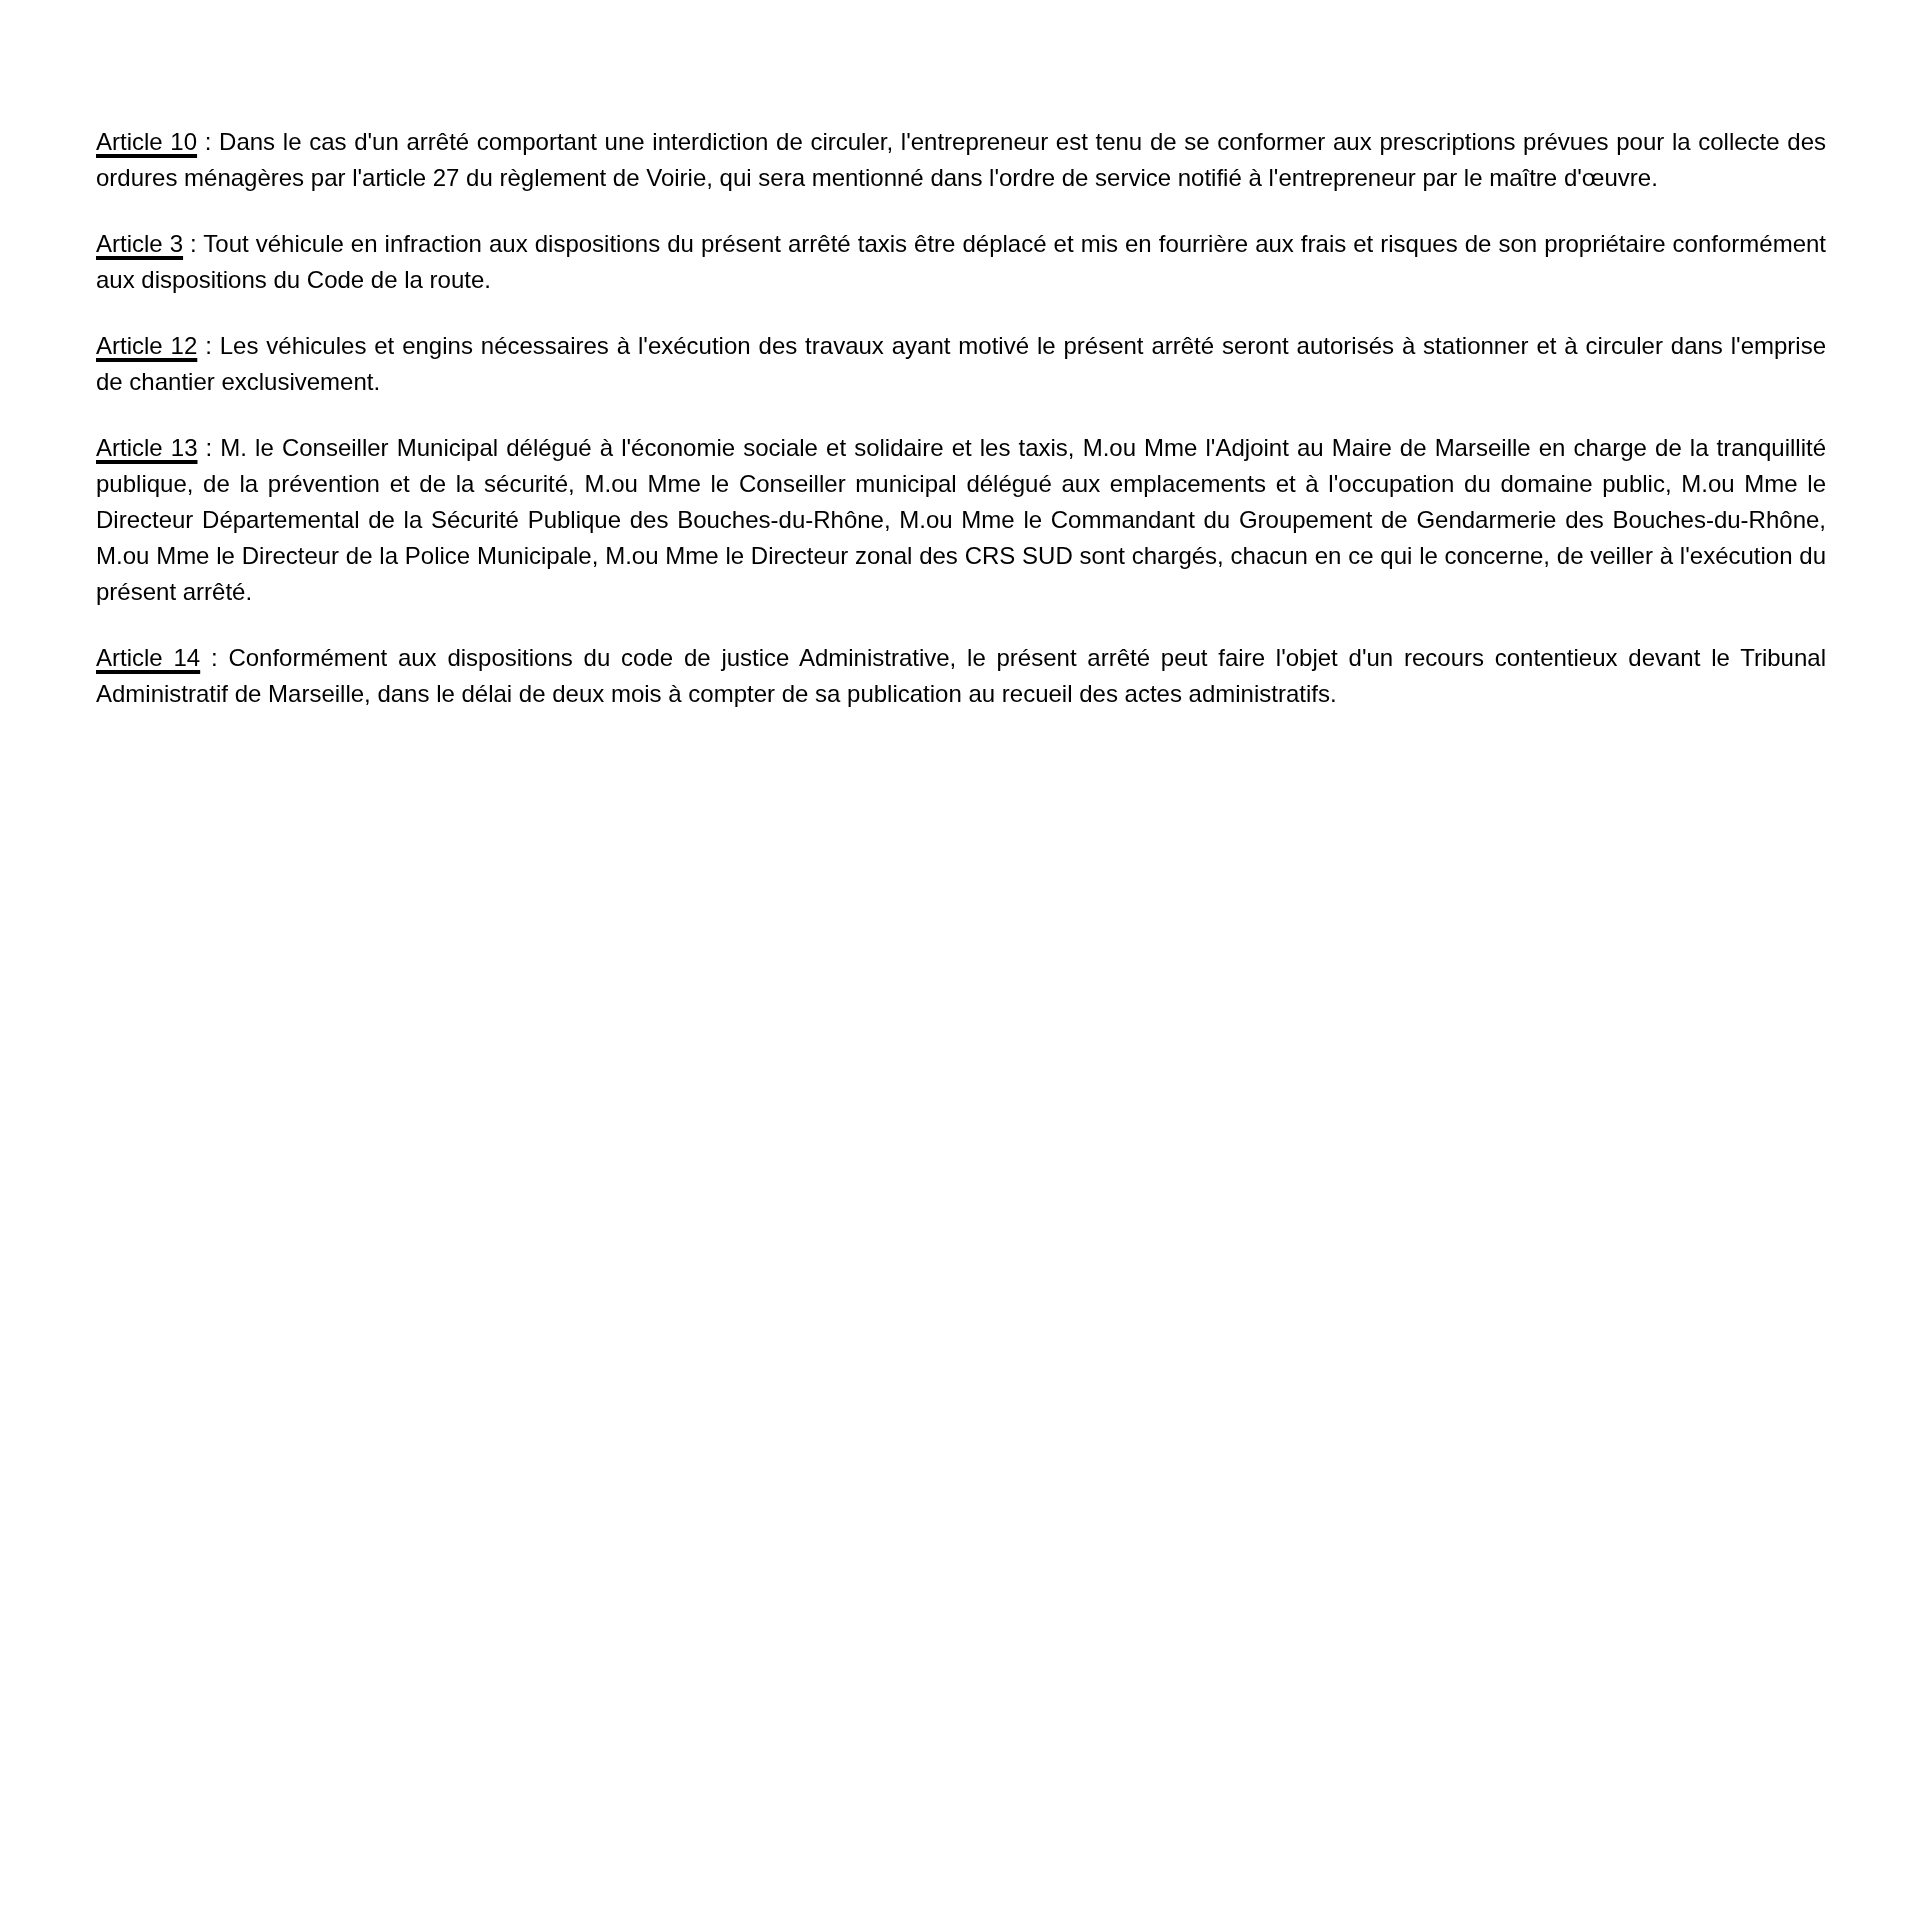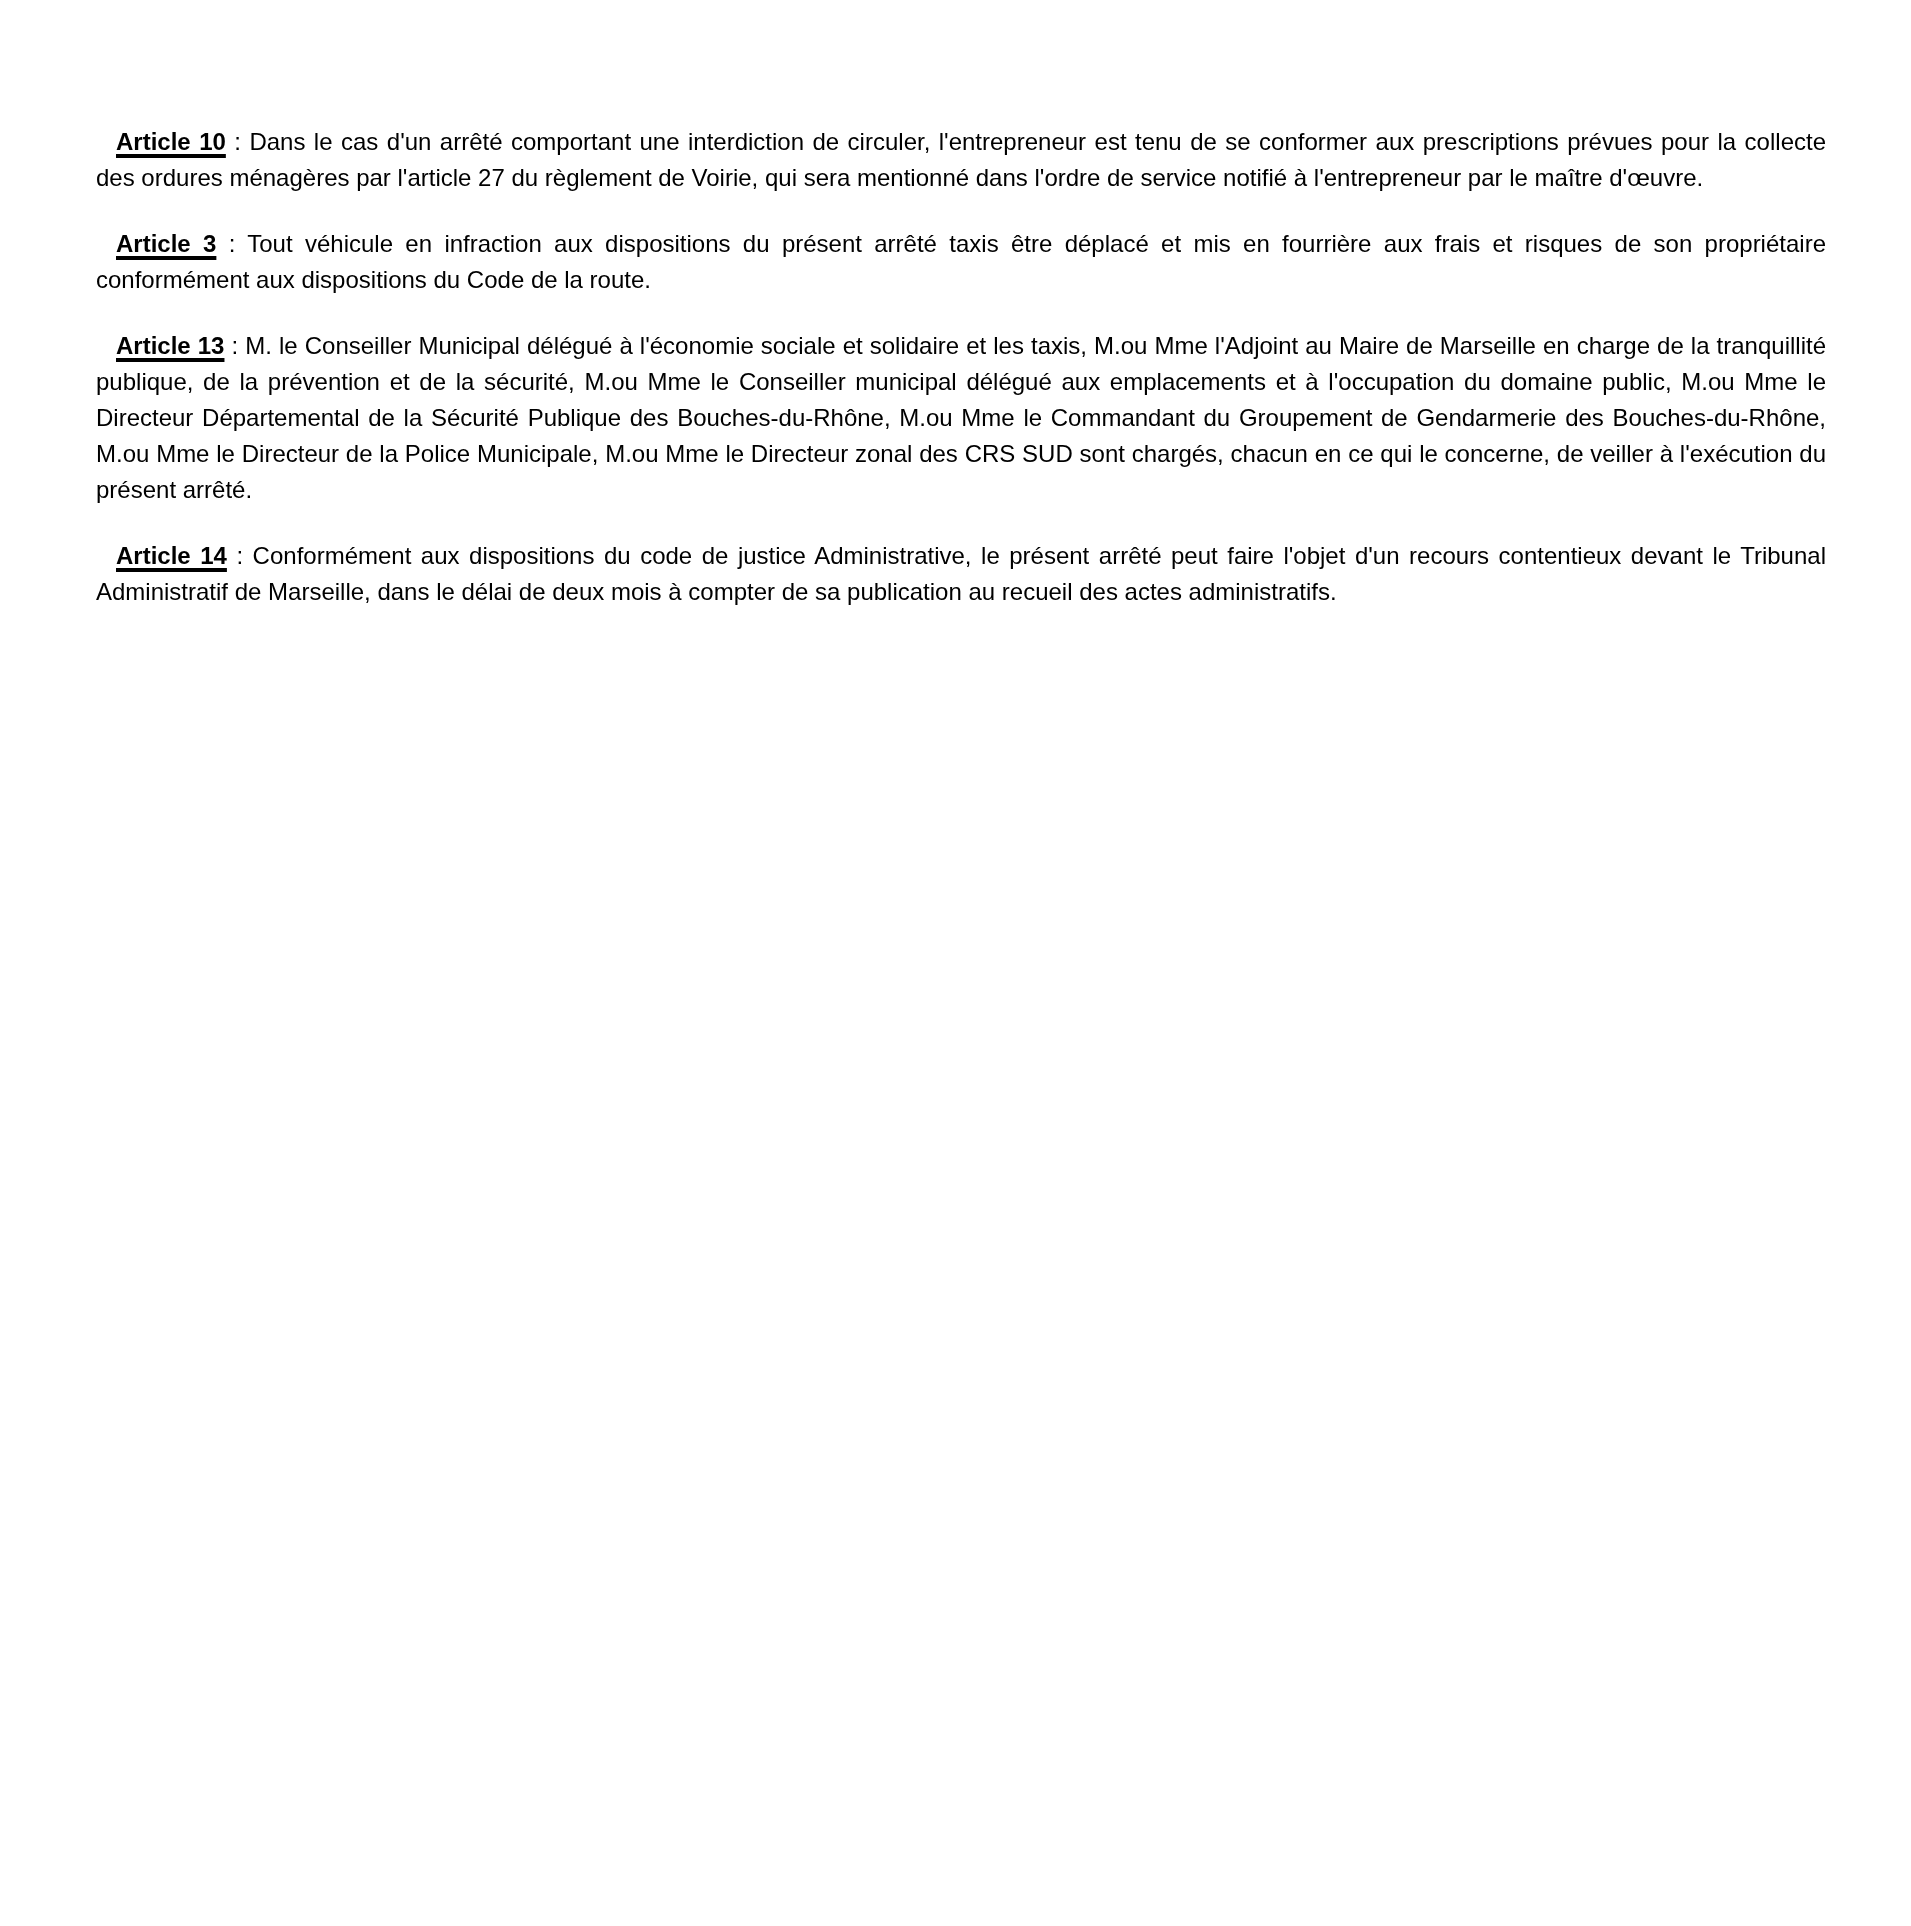--- a/index.html
+++ b/index.html
@@ -22,33 +22,33 @@
     top: 124px;
     width: 1730px;
     font-size: 24px;
     line-height: 36px;
     text-align: justify;
   }
   .content p {
     margin: 0 0 30px 0;
   }
   .article-label {
-    font-weight: 700;
+    font-weight: 400;
     text-decoration: underline;
     text-decoration-thickness: 3.5px;
     text-underline-offset: 4.2px;
-    margin-left: 20px;
   }
 </style>
 </head>
 <body>
 
 <div class="page">
 
   <div class="content">
     <p><span class="article-label">Article 10</span><span> : Dans le cas d'un arrêté comportant une interdiction de circuler, l'entrepreneur est tenu de se conformer aux prescriptions prévues pour la collecte des ordures ménagères par l'article 27 du règlement de Voirie, qui sera mentionné dans l'ordre de service notifié à l'entrepreneur par le maître d'œuvre.</span></p>
     <p><span class="article-label">Article 3</span><span> : Tout véhicule en infraction aux dispositions du présent arrêté taxis être déplacé et mis en fourrière aux frais et risques de son propriétaire conformément aux dispositions du Code de la route.</span></p>
+    <p><span class="article-label">Article 12</span><span> : Les véhicules et engins nécessaires à l'exécution des travaux ayant motivé le présent arrêté seront autorisés à stationner et à circuler dans l'emprise de chantier exclusivement.</span></p>
     <p><span class="article-label">Article 13</span><span> : M. le Conseiller Municipal délégué à l'économie sociale et solidaire et les taxis, M.ou Mme l'Adjoint au Maire de Marseille en charge de la tranquillité publique, de la prévention et de la sécurité, M.ou Mme le Conseiller municipal délégué aux emplacements et à l'occupation du domaine public, M.ou Mme le Directeur Départemental de la Sécurité Publique des Bouches-du-Rhône, M.ou Mme le Commandant du Groupement de Gendarmerie des Bouches-du-Rhône, M.ou Mme le Directeur de la Police Municipale, M.ou Mme le Directeur zonal des CRS SUD sont chargés, chacun en ce qui le concerne, de veiller à l'exécution du présent arrêté.</span></p>
     <p><span class="article-label">Article 14</span><span> : Conformément aux dispositions du code de justice Administrative, le présent arrêté peut faire l'objet d'un recours contentieux devant le Tribunal Administratif de Marseille, dans le délai de deux mois à compter de sa publication au recueil des actes administratifs.</span></p>
   </div>
 
 </div>
 
 
 </body></html>

